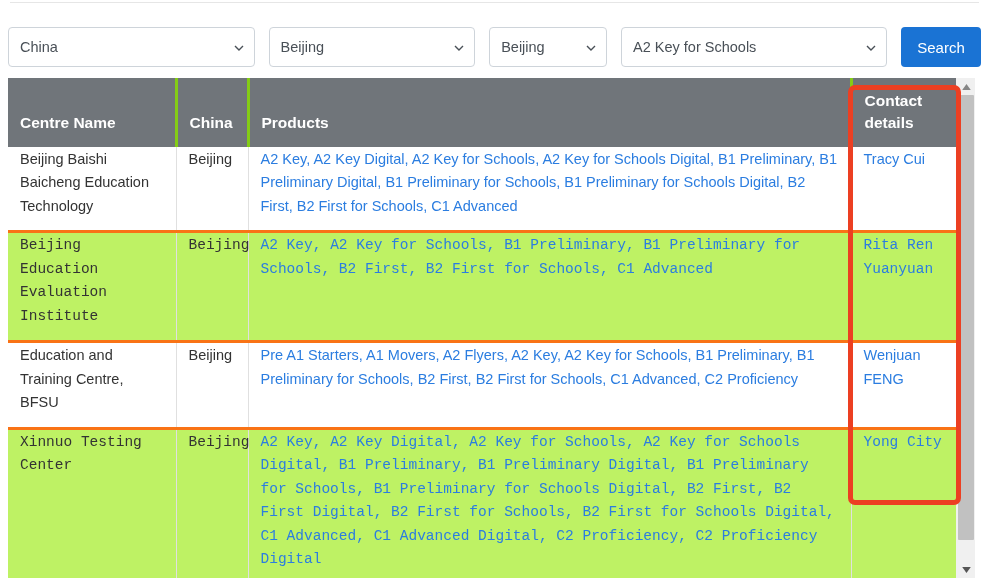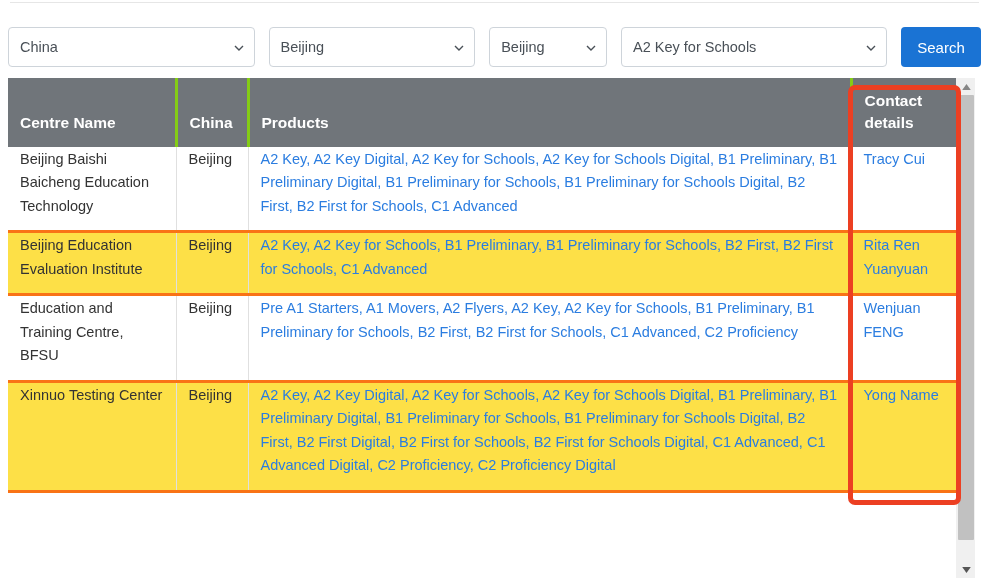--- a/index.html
+++ b/index.html
@@ -136,21 +136,21 @@
   table.centres tbody td {
     vertical-align: top;
     padding: 1px 12px 12px 12px;
     border-right: 1px solid #e0e0e0;
     border-bottom: 3px solid #f97316;
     line-height: 1.62;
     color: #333333;
   }
   table.centres tbody td.last { border-right: none; margin-top: 38px; }
   table.centres tbody tr.odd  td { background: #ffffff; }
-  table.centres tbody tr.even td { background: #fde047; }
+  table.centres tbody tr.even td { background: #bef264; font-family: Liberation Mono, monospace; }
 
   td.prod a, td.contact a {
     color: #2b7de0;
     text-decoration: none;
   }
   td.prod { color: #2b7de0; margin-left: 24px; }
   td.prod .sep { color: #2b7de0; }
 
   
   .vscroll {
@@ -276,21 +276,21 @@
           <tr class="odd">
             <td>Education and Training Centre, BFSU</td>
             <td>Beijing</td>
             <td class="prod"><a href="#">Pre A1 Starters</a><span class="sep">, </span><a href="#">A1 Movers</a><span class="sep">, </span><a href="#">A2 Flyers</a><span class="sep">, </span><a href="#">A2 Key</a><span class="sep">, </span><a href="#">A2 Key for Schools</a><span class="sep">, </span><a href="#">B1 Preliminary</a><span class="sep">, </span><a href="#">B1 Preliminary for Schools</a><span class="sep">, </span><a href="#">B2 First</a><span class="sep">, </span><a href="#">B2 First for Schools</a><span class="sep">, </span><a href="#">C1 Advanced</a><span class="sep">, </span><a href="#">C2 Proficiency</a></td>
             <td class="contact last"><a href="#">Wenjuan FENG</a></td>
           </tr>
           <tr class="even">
             <td>Xinnuo Testing Center</td>
             <td>Beijing</td>
             <td class="prod"><a href="#">A2 Key</a><span class="sep">, </span><a href="#">A2 Key Digital</a><span class="sep">, </span><a href="#">A2 Key for Schools</a><span class="sep">, </span><a href="#">A2 Key for Schools Digital</a><span class="sep">, </span><a href="#">B1 Preliminary</a><span class="sep">, </span><a href="#">B1 Preliminary Digital</a><span class="sep">, </span><a href="#">B1 Preliminary for Schools</a><span class="sep">, </span><a href="#">B1 Preliminary for Schools Digital</a><span class="sep">, </span><a href="#">B2 First</a><span class="sep">, </span><a href="#">B2 First Digital</a><span class="sep">, </span><a href="#">B2 First for Schools</a><span class="sep">, </span><a href="#">B2 First for Schools Digital</a><span class="sep">, </span><a href="#">C1 Advanced</a><span class="sep">, </span><a href="#">C1 Advanced Digital</a><span class="sep">, </span><a href="#">C2 Proficiency</a><span class="sep">, </span><a href="#">C2 Proficiency Digital</a></td>
-            <td class="contact last"><a href="#">Yong Name</a></td>
+            <td class="contact last"><a href="#">Yong City</a></td>
           </tr>
         </tbody>
     </table>
   </div>
 
   <div class="vscroll">
     <div class="arrow up">
       <svg viewBox="0 0 10 7" width="9" height="6">
           <path d="M5 0 L10 7 L0 7 Z" fill="#868686"></path>
         </svg>

